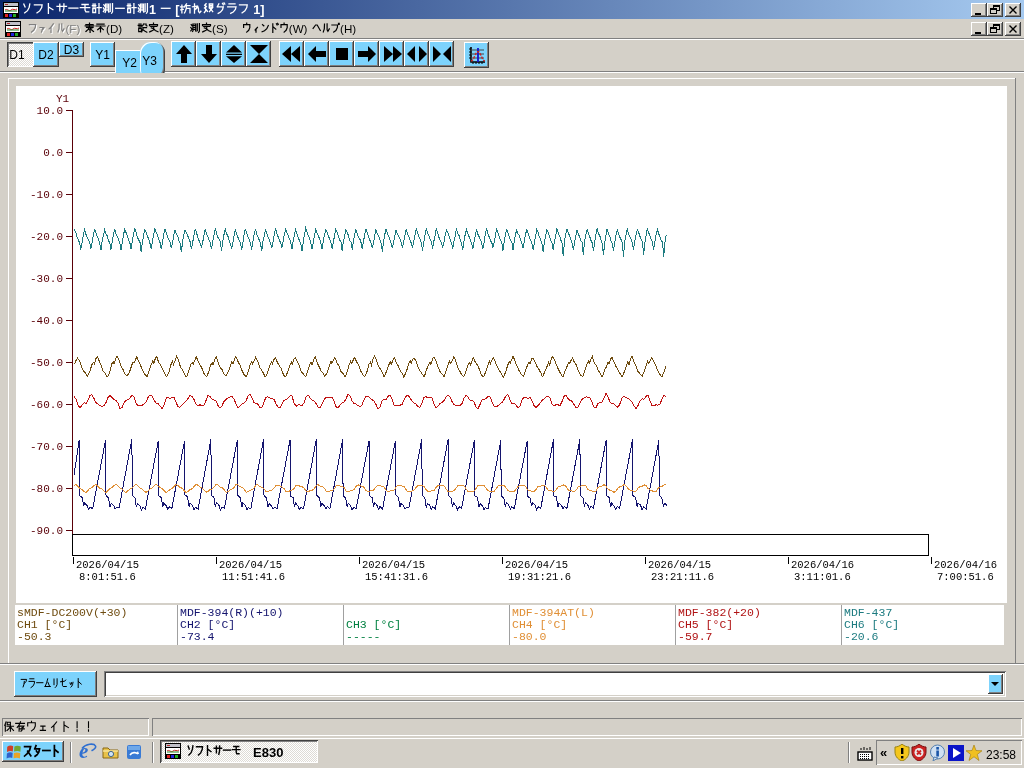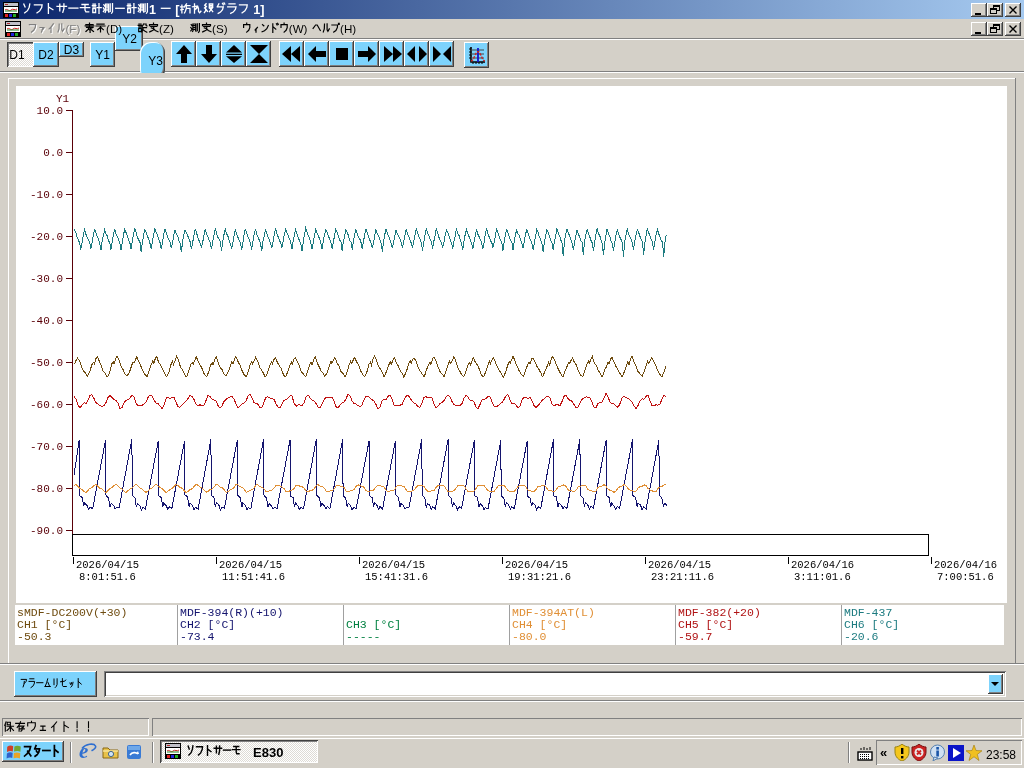--- a/index.html
+++ b/index.html
@@ -92,26 +92,26 @@
 <div class="abs btn" style="left:59px;top:42px;width:25px;height:15px;display:flex;align-items:center;justify-content:center;">
     <svg width="19" height="14">
       <text x="9.5" y="11" text-anchor="middle" font-family="Liberation Sans" font-size="12px" fill="#000000">D3</text>
     </svg>
   </div>
 <div class="abs btn" style="left:90px;top:42px;width:25px;height:25px;display:flex;align-items:center;justify-content:center;">
     <svg width="19" height="14">
       <text x="9.5" y="11" text-anchor="middle" font-family="Liberation Sans" font-size="12px" fill="#000000">Y1</text>
     </svg>
   </div>
-<div class="abs btn" style="left:115px;top:26px;width:28px;height:25px;display:flex;align-items:center;justify-content:center;">
+<div class="abs btn" style="left:115px;top:50px;width:28px;height:25px;display:flex;align-items:center;justify-content:center;">
     <svg width="19" height="14">
       <text x="9.5" y="11" text-anchor="middle" font-family="Liberation Sans" font-size="12px" fill="#000000">Y2</text>
     </svg>
   </div>
-<div class="abs btn" style="left:140px;top:42px;width:25px;height:38px;display:flex;align-items:center;justify-content:flex-end;border-radius:11px;">
+<div class="abs btn" style="left:140px;top:42px;width:25px;height:38px;display:flex;align-items:center;justify-content:flex-start;border-radius:11px;">
     <svg width="19" height="14">
       <text x="9.5" y="11" text-anchor="middle" font-family="Liberation Sans" font-size="12px" fill="#000000">Y3</text>
     </svg>
   </div>
 <div class="abs btn" style="left:171px;top:41px;width:25px;height:26px;display:flex;align-items:center;justify-content:center;">
     <svg width="22" height="22" viewBox="0 0 22 22">
       <path d="M11 2 L19 11 L14 11 L14 20 L8 20 L8 11 L3 11 Z" fill="#000"></path>
     </svg>
   </div>
 <div class="abs btn" style="left:196px;top:41px;width:25px;height:26px;display:flex;align-items:center;justify-content:center;">

